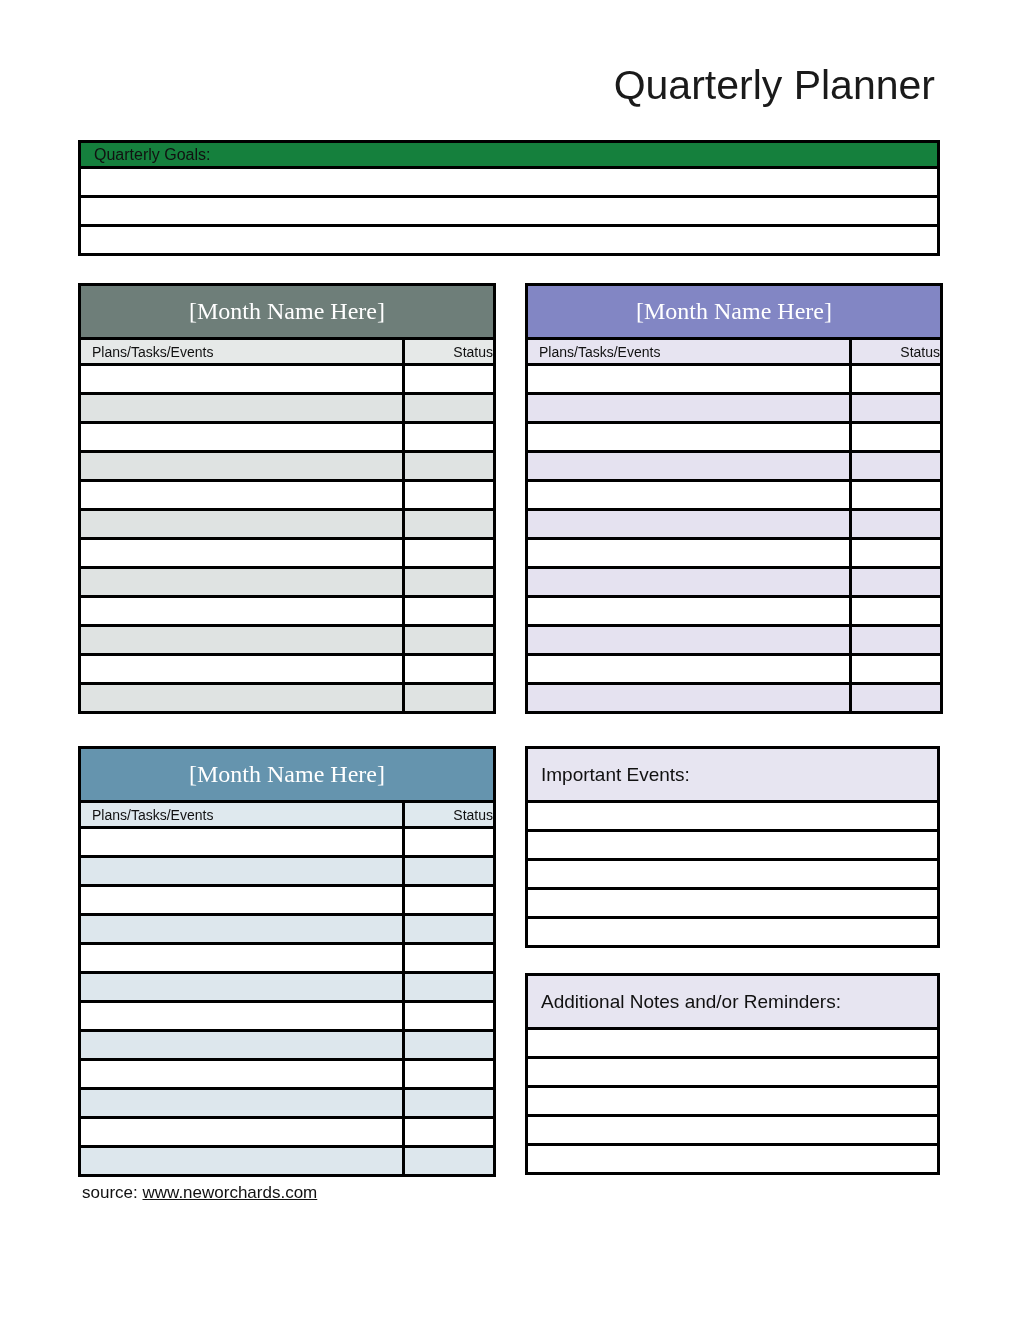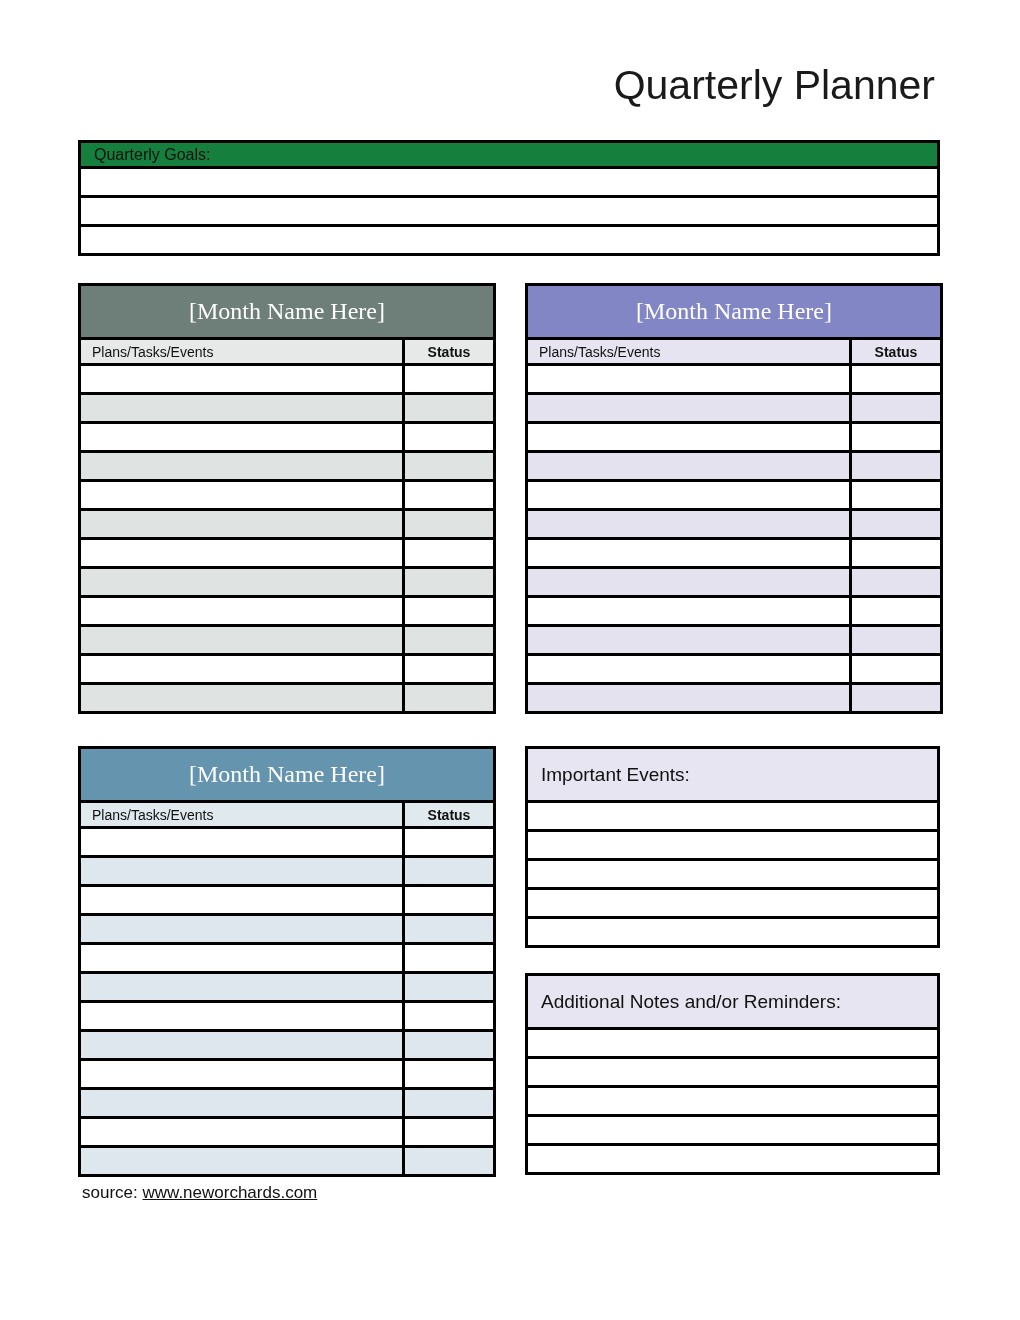--- a/index.html
+++ b/index.html
@@ -43,21 +43,21 @@
   .month td.title-cell {
     height: 51px; text-align: center; vertical-align: middle;
     color: #ffffff; font-size: 24px; font-family: Liberation Serif, serif;
   }
   .m1 td.title-cell { background: #6E7E79; }
   .m2 td.title-cell { background: #8286C4; }
   .m3 td.title-cell { background: #6594AE; }
 
   .month tr.colhead td { height: 23px; font-size: 14px; vertical-align: middle; }
   .month tr.colhead td.plans  { padding-left: 11px; }
-  .month tr.colhead td.status { text-align: center; font-weight: bold; }
+  .month tr.colhead td.status { text-align: right; }
   .m1 tr.colhead td { background: #E6E9E8; }
   .m2 tr.colhead td { background: #E7E4F1; }
   .m3 tr.colhead td { background: #DFE9EE; }
 
   .month col.c-plans  { width: 324px; }
   .month col.c-status { width: 91px; }
 
   .month tbody td { height: 26px; background: #fff; }
   .m1 tbody tr:nth-child(even) td { background: #DFE3E2; }
   .m2 tbody tr:nth-child(even) td { background: #E5E2F0; }

